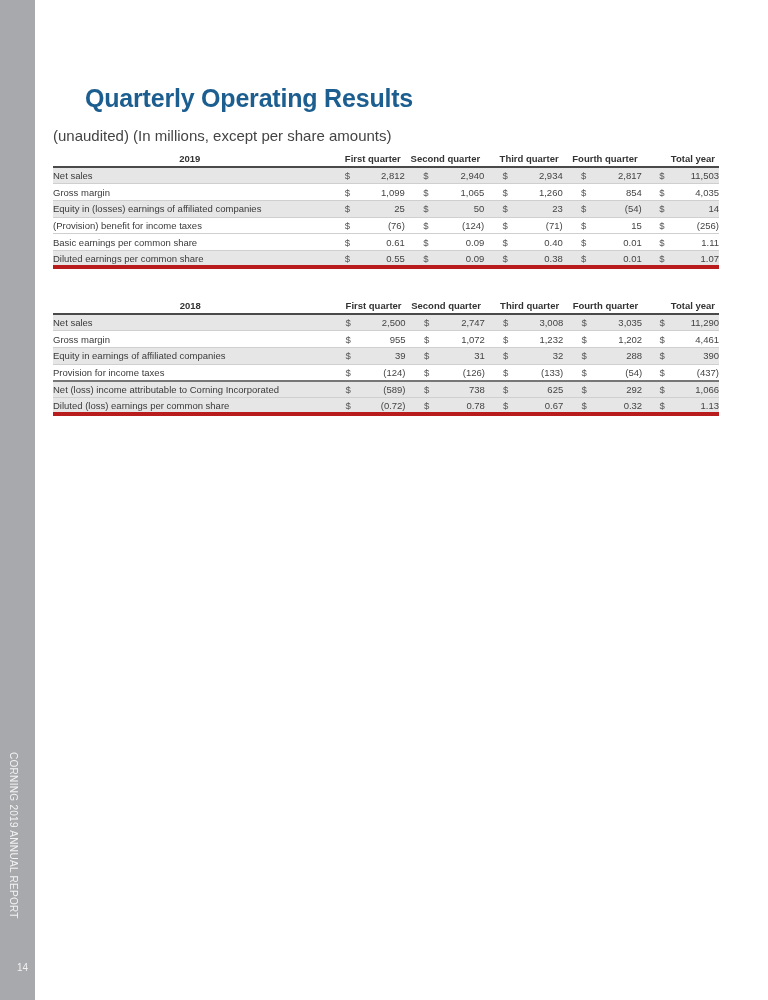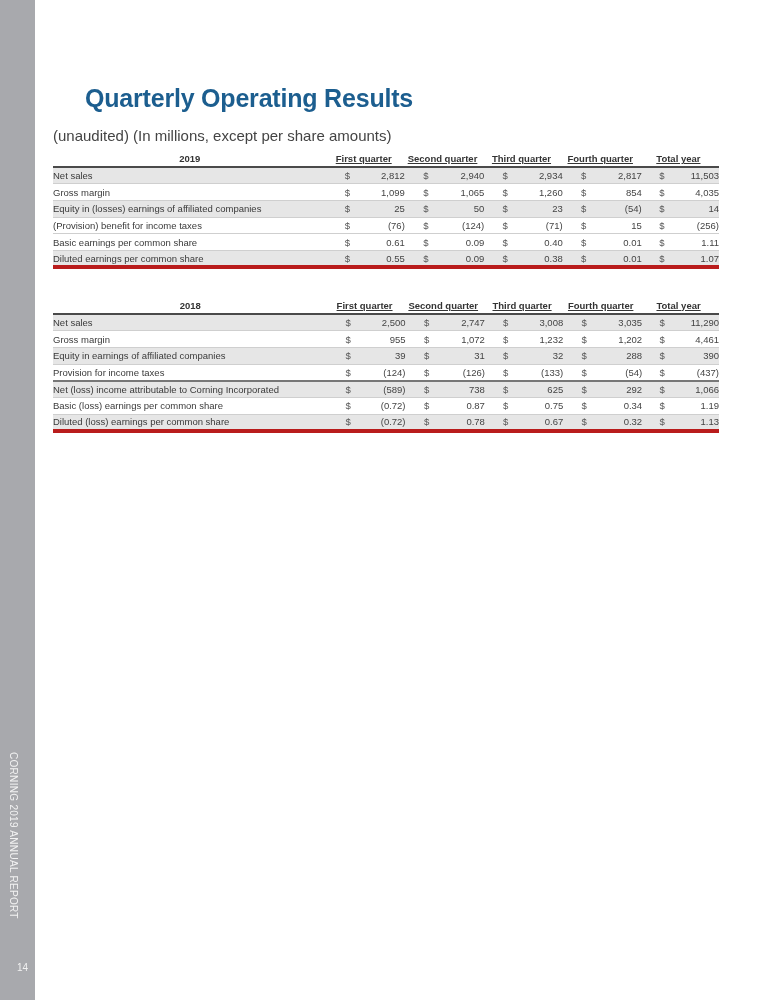--- a/index.html
+++ b/index.html
@@ -38,21 +38,21 @@
     }
     table.t2019 { top: 151px; }
     table.t2018 { top: 298px; }
 
     table.fin th {
       font-weight: bold; color: #333; font-size: 9.5px;
       height: 16px; padding: 0; border-bottom: 2px solid #4a4a4a;
       white-space: nowrap;
     }
     table.fin th.label-h { text-align: center; width: 280px; }
-    table.fin th.q-h { text-align: center; padding-right: 4px; text-decoration: underline; }
+    table.fin th.q-h { text-align: right; padding-right: 4px; }
 
     table.fin td {
       height: 16.7px; padding: 0; white-space: nowrap;
       border-bottom: 1px solid #cfcfcf;
     }
     table.fin tr.shade td { background: #e6e6e6; }
     table.fin tr.sep td { border-top: 2px solid #777; }
     table.fin tr.last td { border-bottom: 4px solid #b91c1c; }
 
     td.lbl { padding-left: 2px; text-align: left; color: #3a3a3a; }
@@ -233,33 +233,20 @@
         <td class="val neg">(589)</td>
         <td class="cur">$</td>
         <td class="val">738</td>
         <td class="cur">$</td>
         <td class="val">625</td>
         <td class="cur">$</td>
         <td class="val">292</td>
         <td class="cur">$</td>
         <td class="val">1,066</td>
       </tr>
-      <tr class="">
-        <td class="lbl">Basic (loss) earnings per common share</td>
-        <td class="cur">$</td>
-        <td class="val neg">(0.72)</td>
-        <td class="cur">$</td>
-        <td class="val">0.87</td>
-        <td class="cur">$</td>
-        <td class="val">0.75</td>
-        <td class="cur">$</td>
-        <td class="val">0.34</td>
-        <td class="cur">$</td>
-        <td class="val">1.19</td>
-      </tr>
       <tr class="shade last">
         <td class="lbl">Diluted (loss) earnings per common share</td>
         <td class="cur">$</td>
         <td class="val neg">(0.72)</td>
         <td class="cur">$</td>
         <td class="val">0.78</td>
         <td class="cur">$</td>
         <td class="val">0.67</td>
         <td class="cur">$</td>
         <td class="val">0.32</td>

